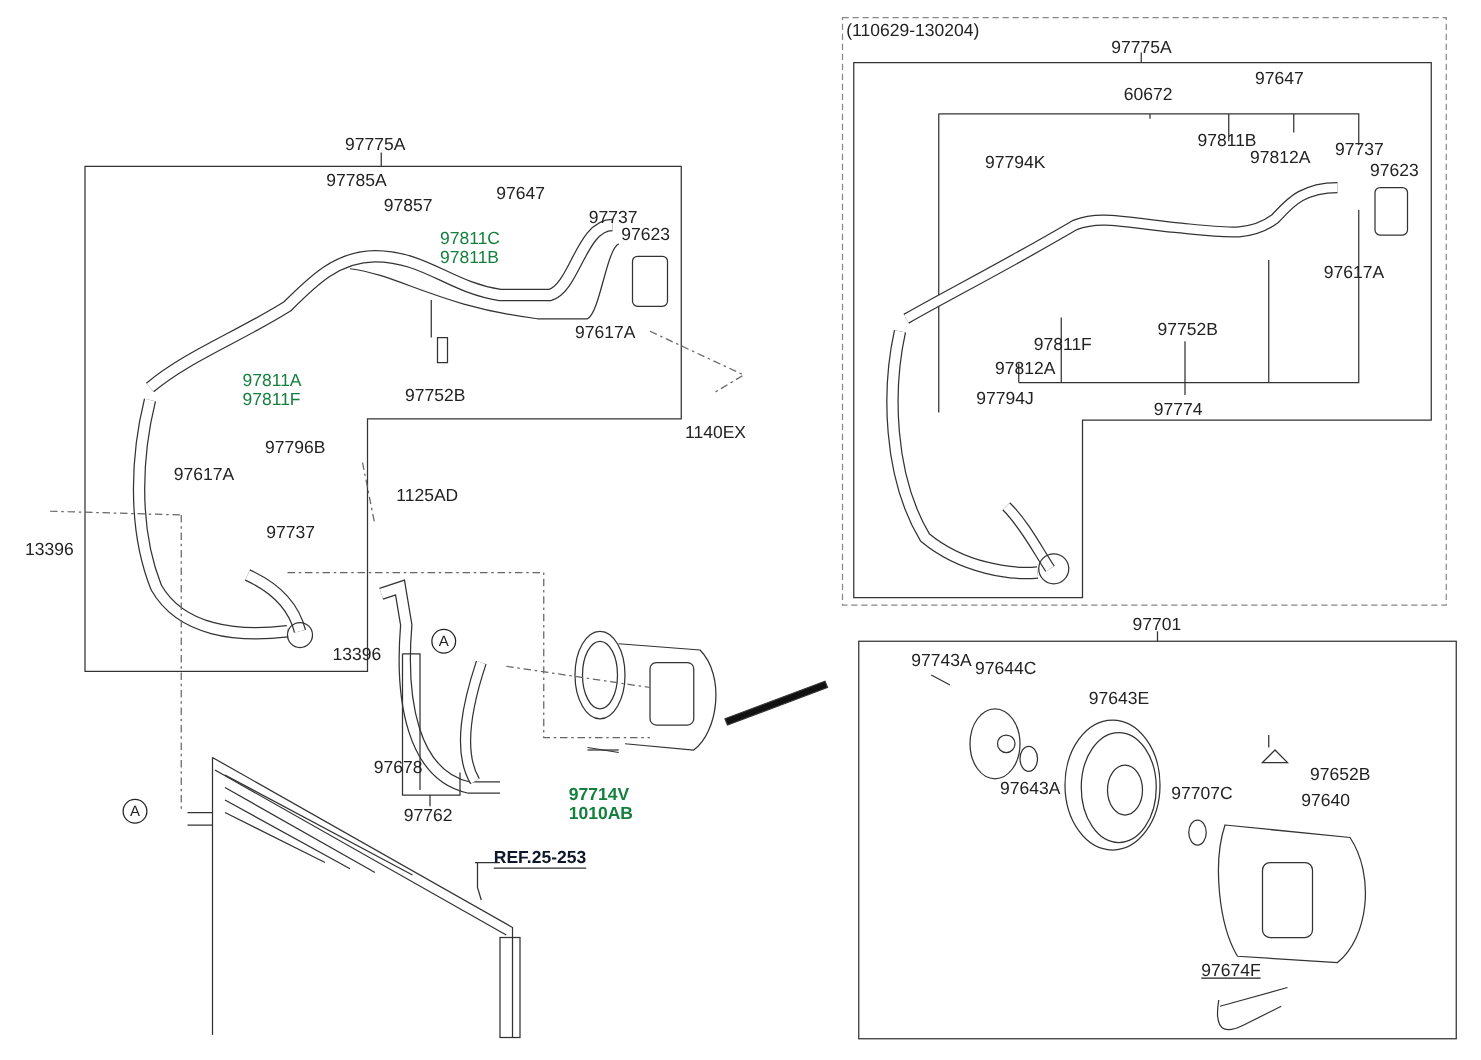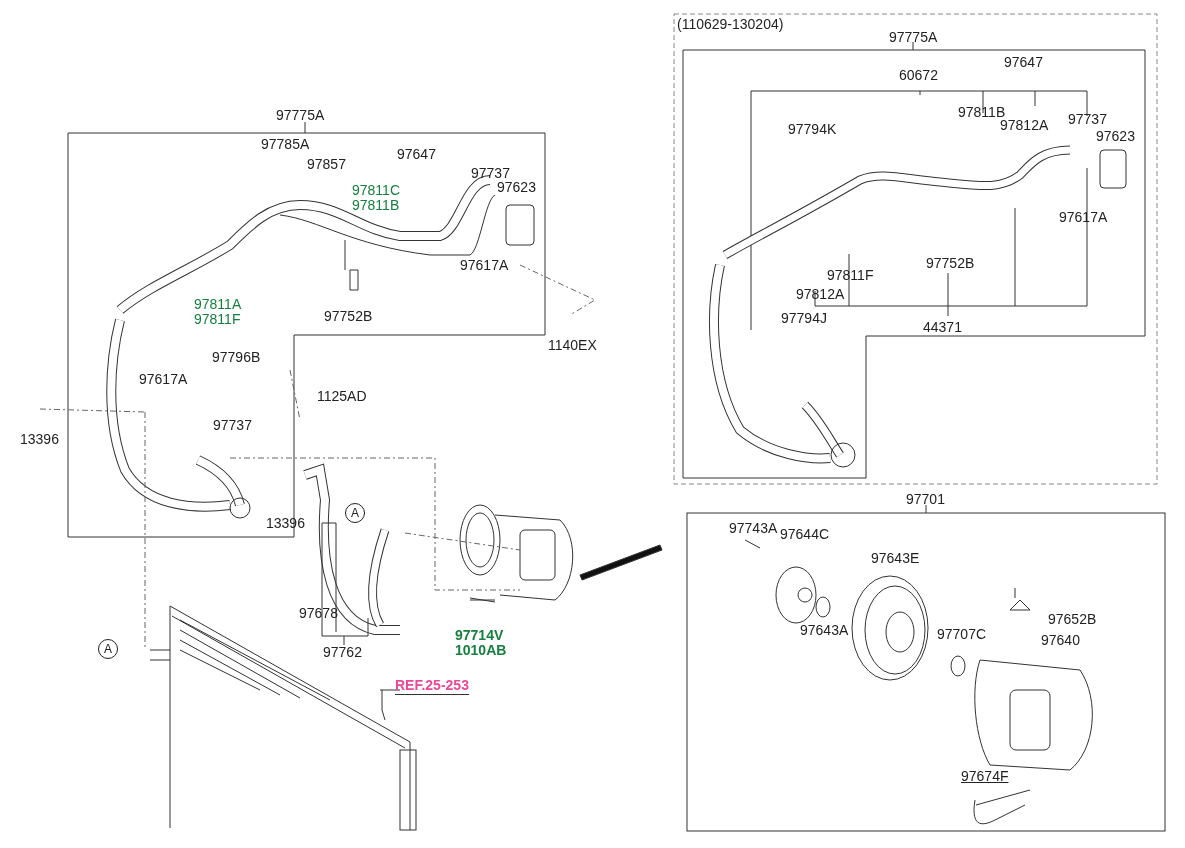--- a/index.html
+++ b/index.html
@@ -1,21 +1,21 @@
 <!DOCTYPE html>
 <html><head>
 <meta charset="utf-8">
 <style>
   html,body{margin:0;padding:0;background:#fff;}
   body{width:1185px;height:848px;position:relative;overflow:hidden;font-family:"Liberation Sans",sans-serif;color:#222;}
   .lbl{position:absolute;font-size:14px;line-height:14px;white-space:nowrap;color:#222;}
   .lbl2{position:absolute;font-size:14px;line-height:15px;white-space:pre;color:#15803d;}
   svg.art{position:absolute;left:0;top:0;}
   .circ{position:absolute;width:18px;height:18px;border:1px solid #222;border-radius:50%;font-size:12px;line-height:18px;text-align:center;background:#fff;}
-  .ref{position:absolute;font-size:14px;font-weight:bold;color:#ec4899;border-bottom:1px solid #333;padding-bottom:1px;}
+  .ref{position:absolute;font-size:14px;font-weight:bold;color:#0f172a;border-bottom:1px solid #333;padding-bottom:1px;}
 </style>
 </head>
 <body>
 
 <svg class="art" width="1185" height="848" fill="none" stroke="#333" stroke-width="1">
 
   <path d="M68,133 H545 V335 H294 V537 H68 Z"></path>
   <line x1="305" y1="122" x2="305" y2="133"></line>
 
   <rect x="674" y="14" width="483" height="470" stroke-dasharray="5,3" stroke="#888"></rect>
@@ -132,21 +132,21 @@
 <div class="lbl" style="left:958px;top:105px;">97811B</div>
 <div class="lbl" style="left:1000px;top:118px;">97812A</div>
 <div class="lbl" style="left:1068px;top:112px;">97737</div>
 <div class="lbl" style="left:1096px;top:129px;">97623</div>
 <div class="lbl" style="left:788px;top:122px;">97794K</div>
 <div class="lbl" style="left:1059px;top:210px;">97617A</div>
 <div class="lbl" style="left:926px;top:256px;">97752B</div>
 <div class="lbl" style="left:827px;top:268px;">97811F</div>
 <div class="lbl" style="left:796px;top:287px;">97812A</div>
 <div class="lbl" style="left:781px;top:311px;">97794J</div>
-<div class="lbl" style="left:923px;top:320px;">44371</div>
+<div class="lbl" style="left:923px;top:320px;">97774</div>
 
 <div class="lbl" style="left:906px;top:492px;">97701</div>
 <div class="lbl" style="left:729px;top:521px;">97743A</div>
 <div class="lbl" style="left:780px;top:527px;">97644C</div>
 <div class="lbl" style="left:871px;top:551px;">97643E</div>
 <div class="lbl" style="left:800px;top:623px;">97643A</div>
 <div class="lbl" style="left:1041px;top:585px;margin-top:48px;">97640</div>
 <div class="lbl" style="left:1048px;top:612px;">97652B</div>
 <div class="lbl" style="left:937px;top:627px;">97707C</div>
 <div class="lbl" style="left:961px;top:769px;text-decoration:underline;">97674F</div>

